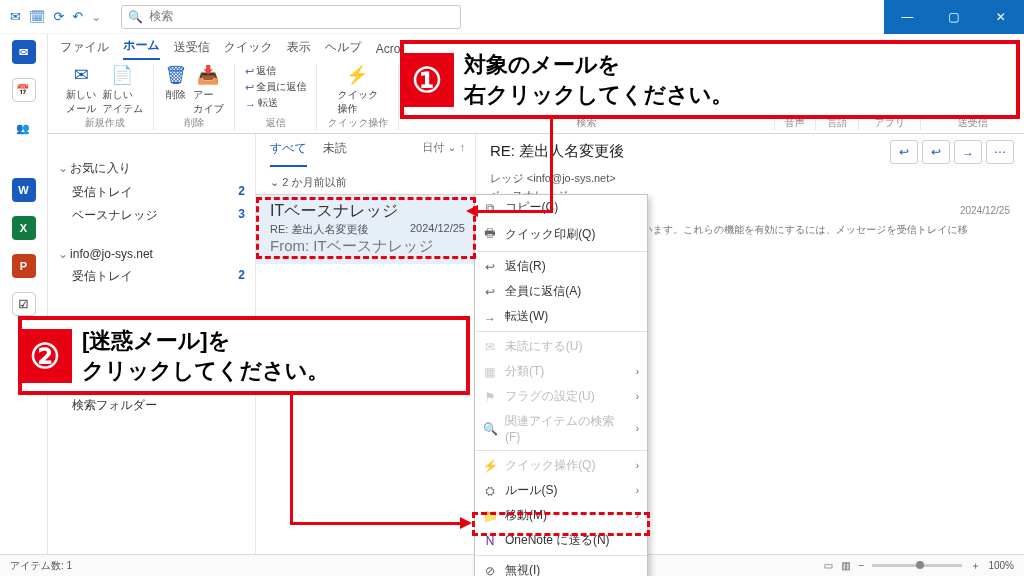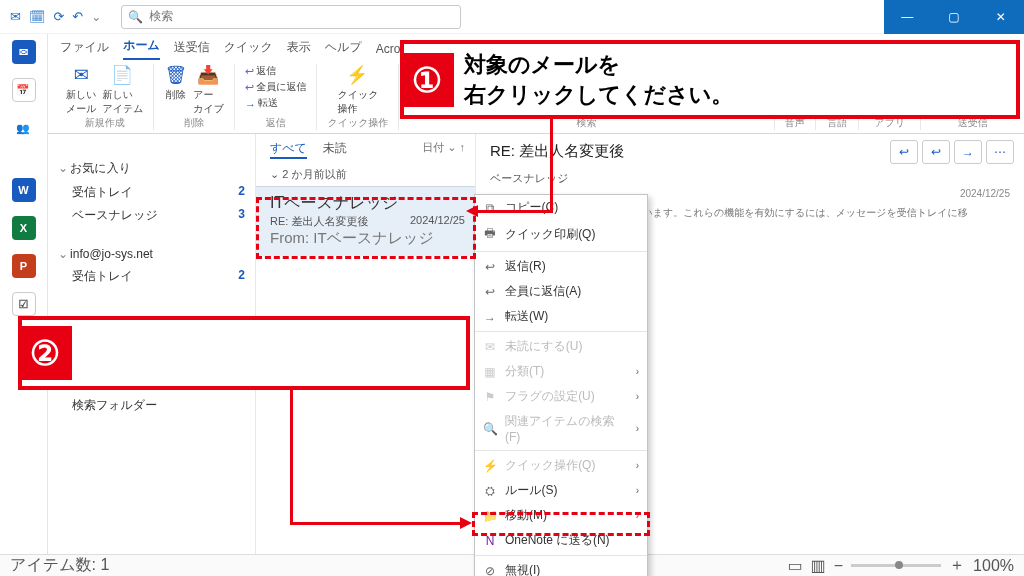--- a/index.html
+++ b/index.html
@@ -36,21 +36,21 @@
   .main { position: absolute; top: 134px; left: 48px; right: 0; bottom: 22px; display: flex; }
   .navpane { width: 208px; border-right: 1px solid #e8e8e8; padding: 6px 0 0 10px; font-size: 12px; }
   .navpane .grp { margin-bottom: 10px; }
   .navpane .grp-title { font-size: 12px; color: #333; margin-bottom: 4px; margin-top: 20px; }
   .navpane .grp-title::before { content: "⌄"; margin-right: 2px; color: #888; }
   .navpane .folder { display: flex; justify-content: space-between; padding: 3px 10px 3px 14px; color: #333; }
   .navpane .folder .cnt { color: #185abd; font-weight: 600; }
 
   .listpane { width: 220px; border-right: 1px solid #e8e8e8; background: #fff; }
   .listhead { display: flex; gap: 16px; padding: 6px 10px 0 14px; font-size: 12px; color: #555; }
-  .listhead .sel { color: #185abd; border-bottom: 2px solid #185abd; padding-bottom: 0; }
+  .listhead .sel { color: #185abd; border-bottom: 2px solid #185abd; padding-bottom: 8px; }
   .listhead .right { margin-left: auto; font-size: 11px; color: #777; }
   .datelabel { font-size: 11px; color: #555; padding: 8px 0 4px 14px; }
   .mailitem { padding: 6px 10px 8px 14px; background: #e6eef7; border-top: 1px solid #cbd6e2; }
   .mailitem .l1 { font-size: 16px; color: #333; }
   .mailitem .l2 { font-size: 11px; color: #555; display: flex; justify-content: space-between; }
   .mailitem .l3 { font-size: 15px; color: #777; }
 
   .readpane { flex: 1; padding: 8px 14px; position: relative; overflow: hidden; }
   .readpane .subj { font-size: 15px; color: #222; margin-bottom: 10px; }
   .readpane .fromline { font-size: 11px; color: #555; margin-bottom: 2px; }
@@ -75,21 +75,21 @@
   .callout .txt { font-size: 22px; font-weight: 600; line-height: 1.35; color: #000; white-space: pre; }
 
   
   .dashbox { position: absolute; border: 3px dashed #e60012; z-index: 55; pointer-events: none; }
 
   
   .arrowline { position: absolute; background: #e60012; z-index: 56; }
   .arrowhead { position: absolute; width: 0; height: 0; z-index: 56; }
 
   
-  .status { position: absolute; bottom: 0; left: 0; right: 0; height: 22px; border-top: 1px solid #ddd; display: flex; align-items: center; padding: 0 10px; font-size: 16px; color: #555; background: #fafafa; }
+  .status { position: absolute; bottom: 0; left: 0; right: 0; height: 22px; border-top: 1px solid #ddd; display: flex; align-items: center; padding: 0 10px; font-size: 10px; color: #555; background: #fafafa; }
   .status .r { margin-left: auto; display: flex; align-items: center; gap: 8px; }
   .zoomslider { width: 90px; height: 3px; background: #ccc; position: relative; }
   .zoomslider::after { content: ""; position: absolute; width: 8px; height: 8px; background: #888; border-radius: 50%; top: -3px; left: 44px; }
   .titlebar-end { background: #0f6cbd; width: 140px; height: 34px; position: absolute; right: 0; top: 0; display:flex; }
   .titlebar-end .wc { flex:1; display:flex; align-items:center; justify-content:center; color:#fff; font-size:12px;}
 </style>
 </head>
 <body>
 
 <div class="titlebar">
@@ -281,20 +281,21 @@
   </div>
 
   <div class="readpane">
     <div class="subj">RE: 差出人名変更後</div>
     <div class="actions">
       <div class="ab">↩</div>
       <div class="ab">↩</div>
       <div class="ab">→</div>
       <div class="ab">⋯</div>
     </div>
+    <div class="fromline">レッジ &lt;info@jo-sys.net&gt;</div>
     <div class="fromline">ベースナレッジ</div>
     <div style="text-align:right;font-size:10px;color:#888">2024/12/25</div>
     <div class="warn" style="white-space:pre-line">リンクなどの機能が無効になっています。これらの機能を有効にするには、メッセージを受信トレイに移
 ト形式に変換しました。</div>
     <div class="bodytxt">
       <div><span>ッジ &lt;</span><span class="lnk">info@jo-sys.net</span>&gt;</div>
       <div>vember 21, 2024 1:38 PM</div>
       <br>
       <div>変更後</div>
     </div>
@@ -372,20 +373,22 @@
 </div>
 
 <div class="callout" style="top:40px; left:400px; width:620px;">
   <div class="num">①</div>
   <div class="txt">対象のメールを
 右クリックしてください。</div>
 </div>
 
 <div class="callout" style="top:316px; left:18px; width:452px;">
   <div class="num">②</div>
+  <div class="txt">[迷惑メール]を
+クリックしてください。</div>
 </div>
 
 <div class="dashbox" style="top:197px; left:256px; width:220px; height:62px;"></div>
 <div class="dashbox" style="top:512px; left:472px; width:178px; height:24px;"></div>
 
 <div class="arrowline" style="top:112px; left:550px; width:3px; height:100px;"></div>
 <div class="arrowline" style="top:210px; left:476px; width:77px; height:3px;"></div>
 <div class="arrowhead" style="top:205px; left:466px; border-top:6px solid transparent; border-bottom:6px solid transparent; border-right:12px solid #e60012;"></div>
 
 <div class="arrowline" style="top:390px; left:290px; width:3px; height:134px;"></div>

